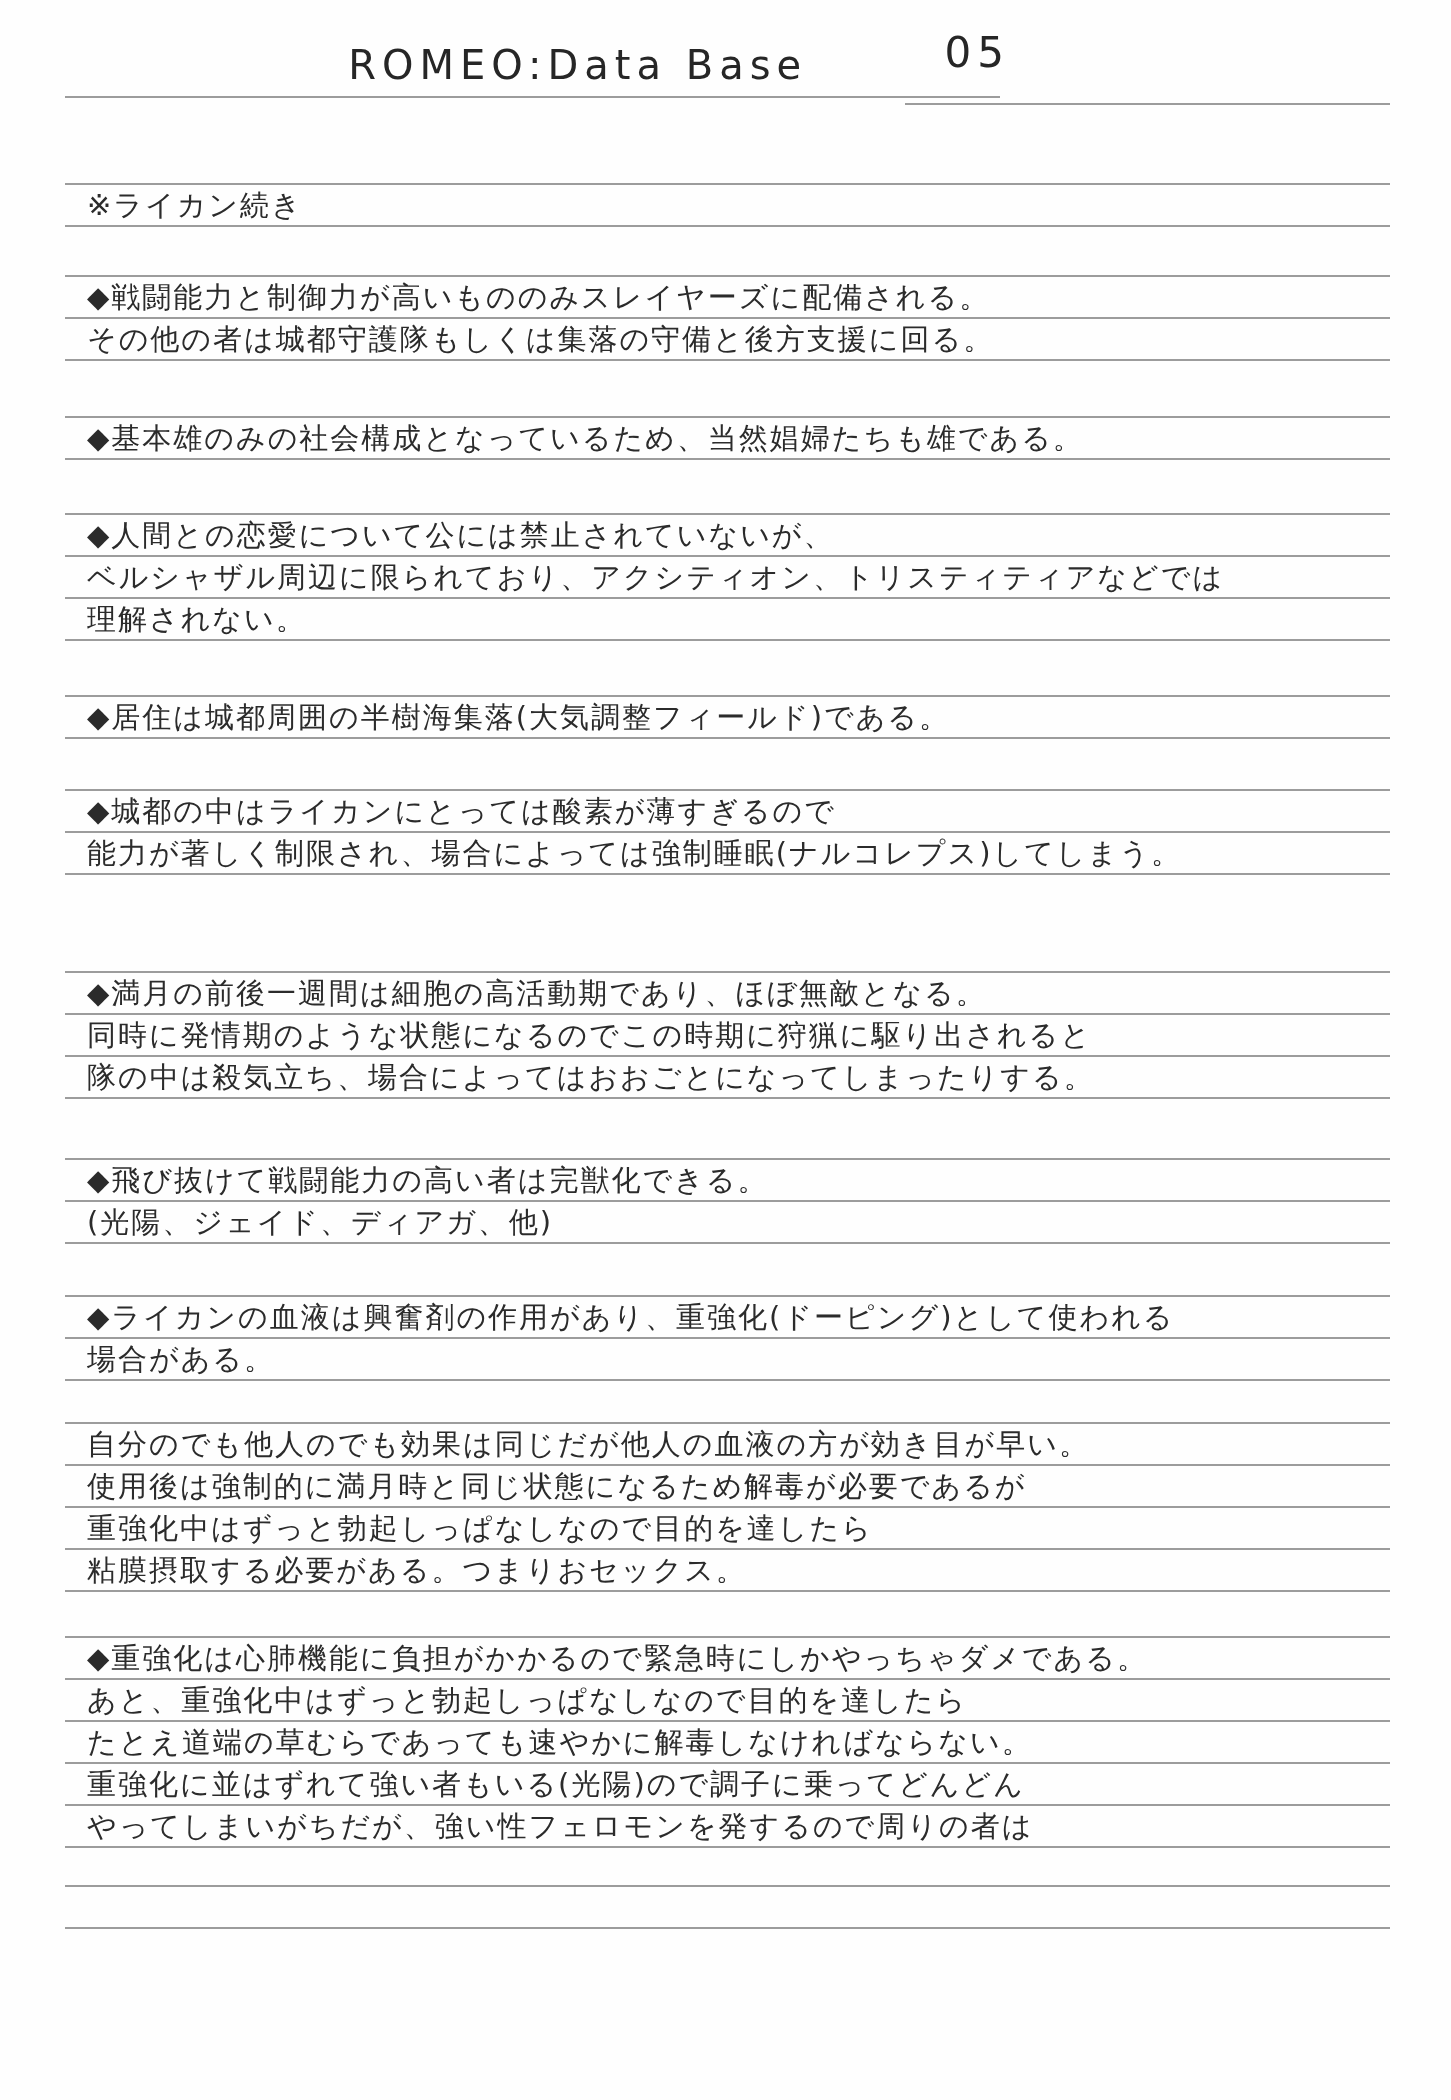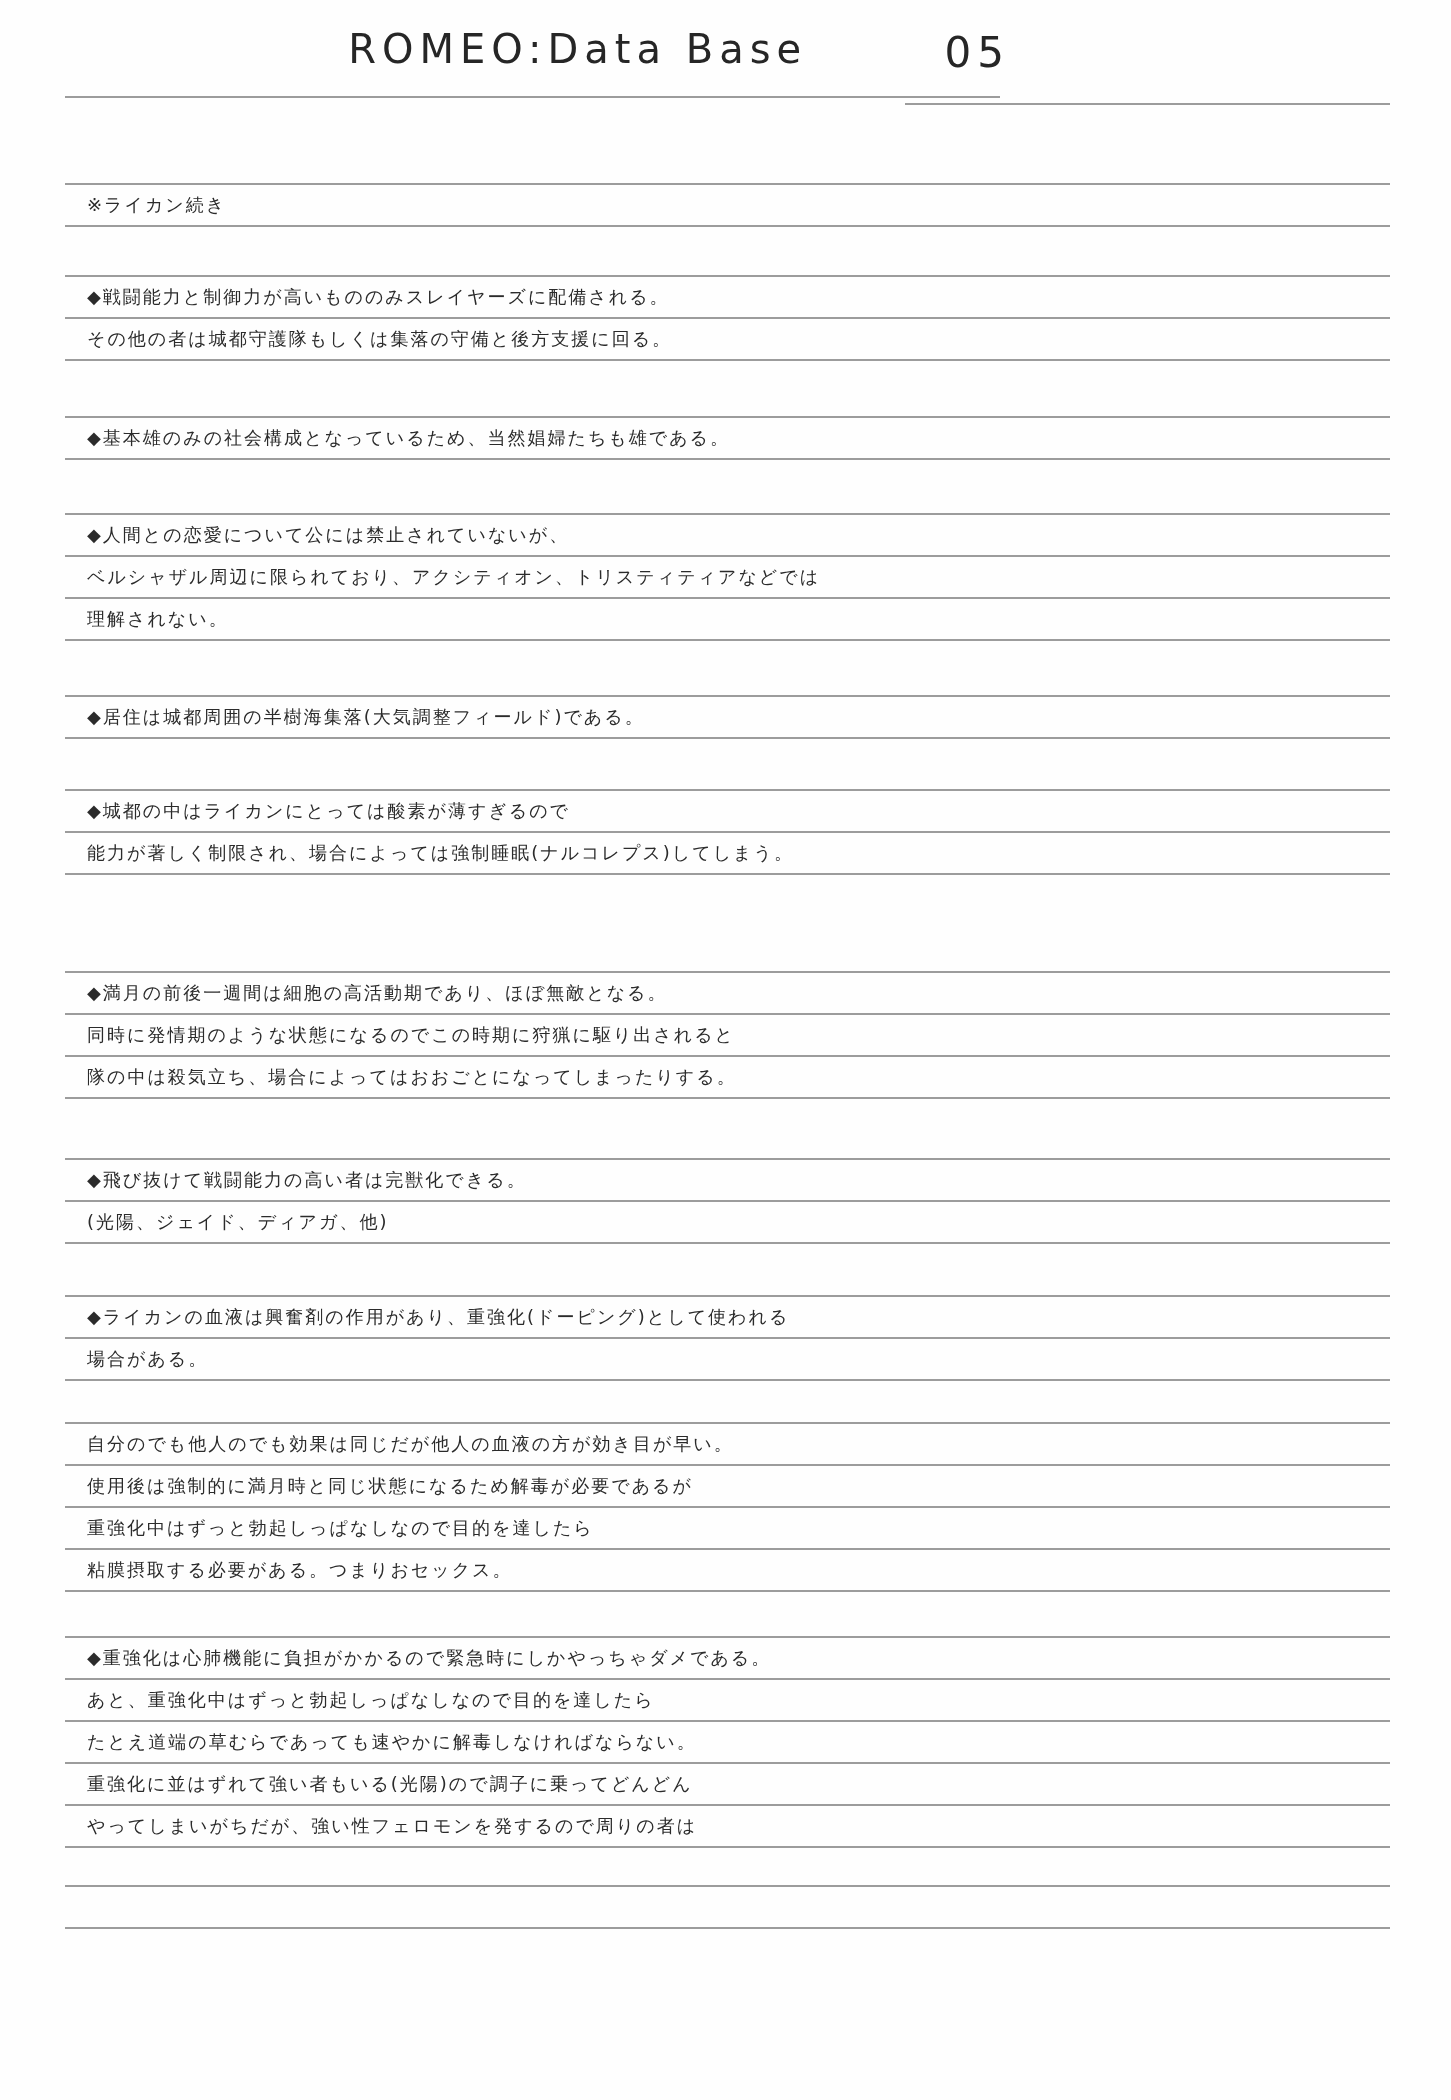--- a/index.html
+++ b/index.html
@@ -17,21 +17,21 @@
     overflow: hidden;
   }
   
   .header {
     position: relative;
     height: 100px;
   }
   .title {
     position: absolute;
     left: 24%;
-    top: 26px;
+    top: 42px;
     font-size: 40px;
     letter-spacing: 6px;
     color: #262626;
     white-space: nowrap;
   }
   .page-number {
     position: absolute;
     left: 63.3%;
     top: 28px;
     font-size: 42px;
@@ -60,21 +60,21 @@
     margin: 0 61px 0 65px;
   }
   .block {
     border-top: 2px solid #9c9c9c;
   }
   .line {
     height: 40px;
     line-height: 40px;
     border-bottom: 2px solid #9c9c9c;
     padding-left: 22px;
-    font-size: 18px;
+    font-size: 29px;
     letter-spacing: 2px;
     white-space: nowrap;
     overflow: hidden;
     color: #2b2b2b;
   }
   .line.blank {
     padding-left: 0;
   }
 </style>
 </head>

